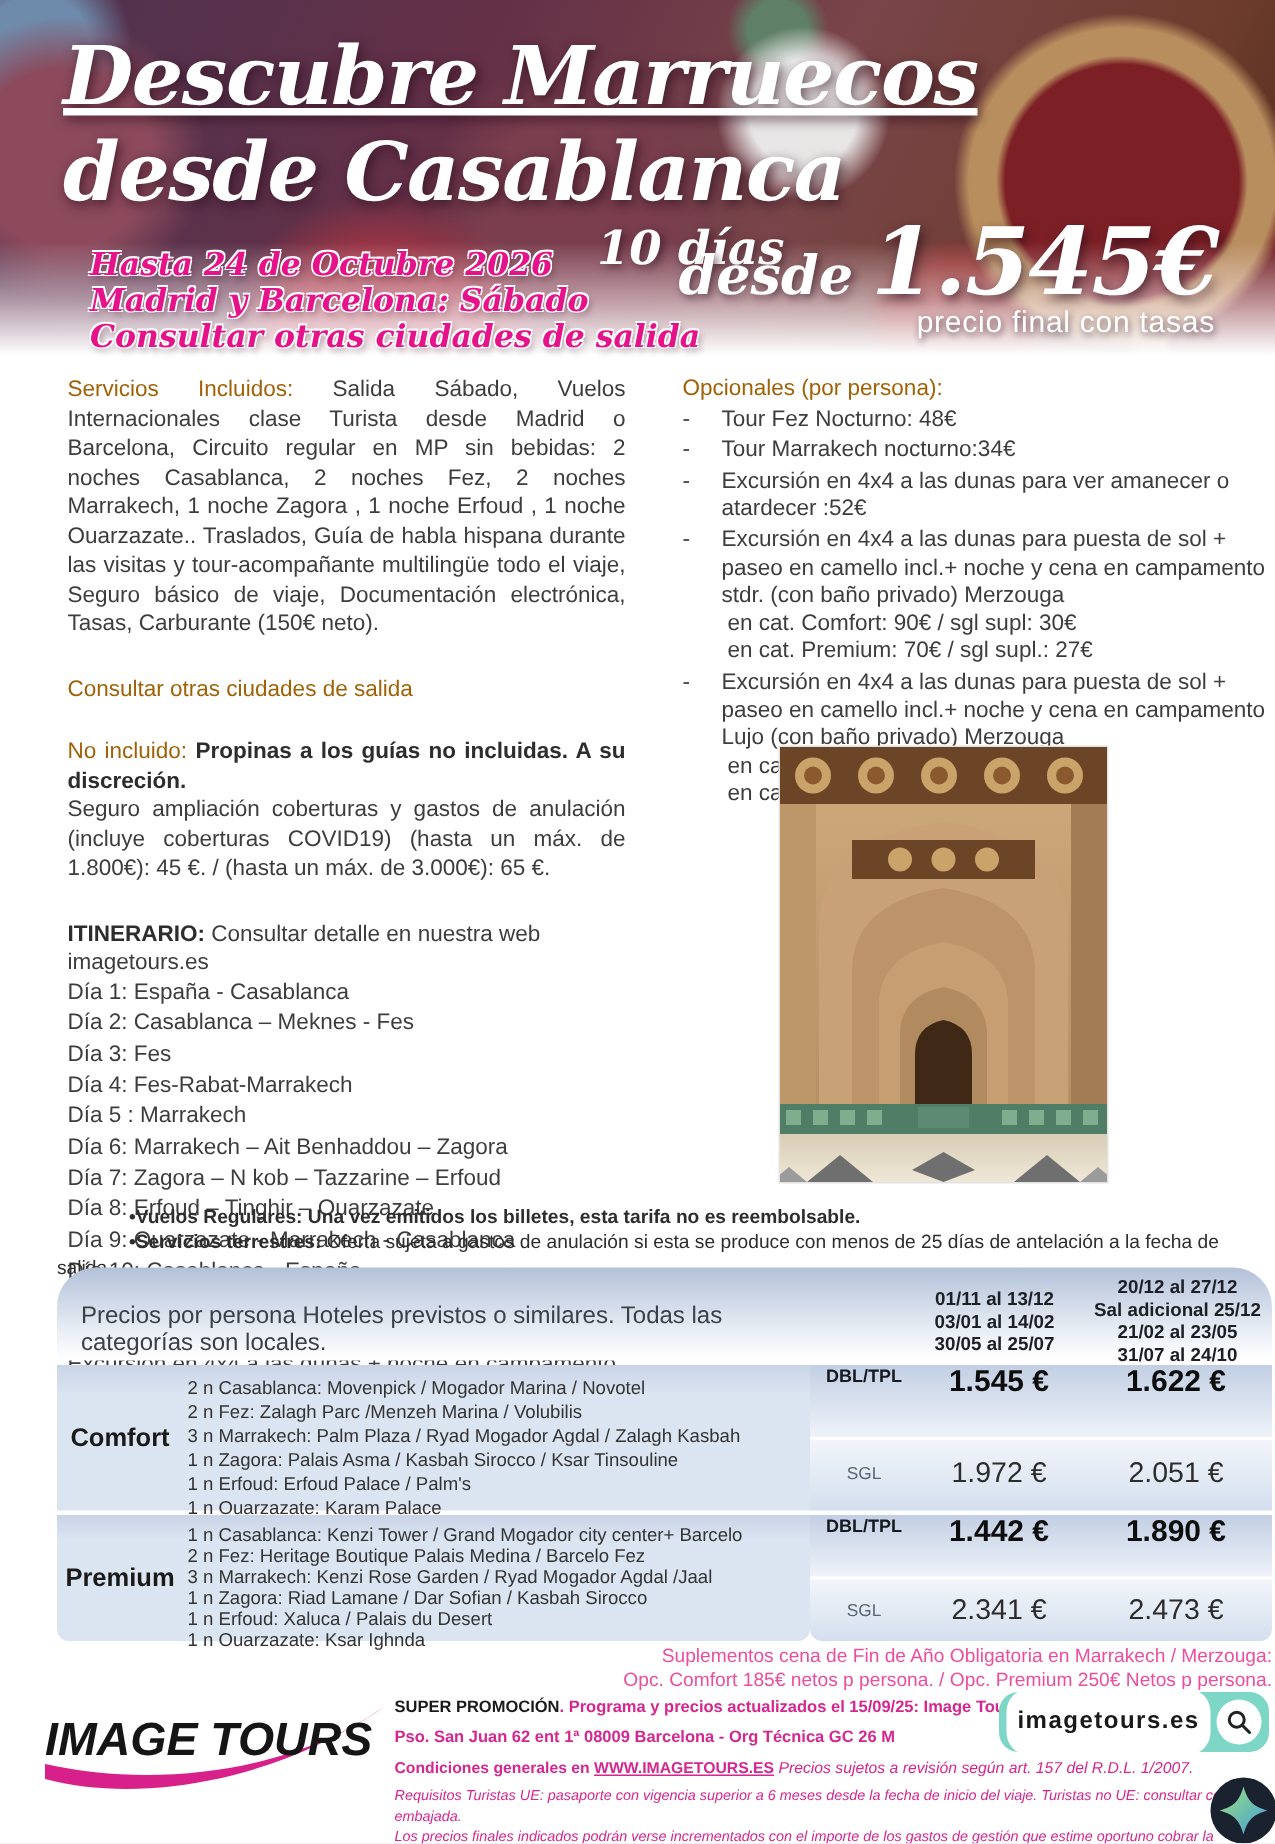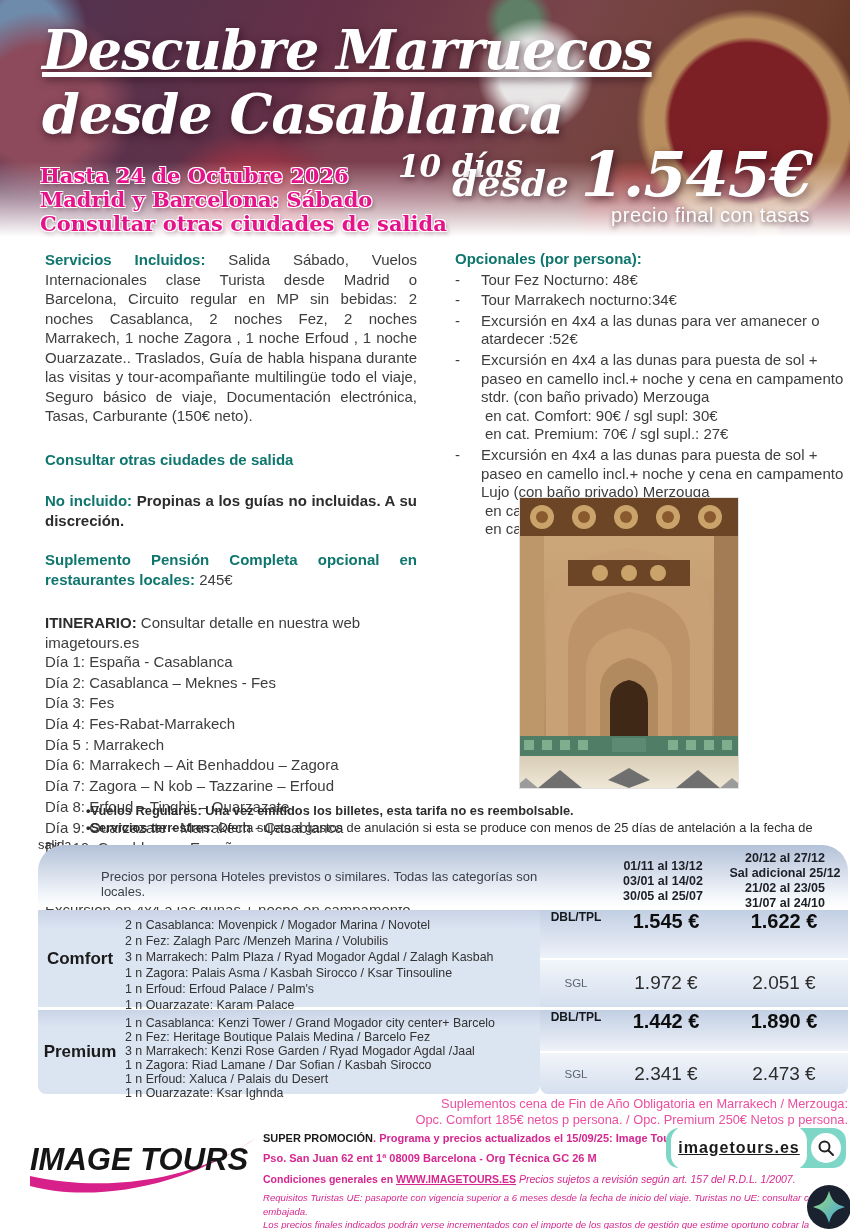--- a/index.html
+++ b/index.html
@@ -30,47 +30,47 @@
     text-shadow:2px 3px 8px rgba(40,10,25,.65); white-space:nowrap;text-decoration:underline; }
   .hero-title2 { position:absolute; left:42px; top:82px; font-size:54px; letter-spacing:-1px;
     text-shadow:2px 3px 8px rgba(40,10,25,.65); white-space:nowrap; }
   .hero-duration { position:absolute; left:398px; top:148px; font-size:31px;
     text-shadow:2px 2px 6px rgba(40,10,25,.6); }
   .hero-price-row { position:absolute; right:38px; top:138px; display:flex; align-items:baseline; }
   .hero-price-prefix { font-size:36px; margin-right:12px; text-shadow:2px 2px 6px rgba(40,10,25,.6); }
   .hero-price { font-size:62px; letter-spacing:-1px; text-shadow:2px 3px 8px rgba(40,10,25,.65); }
   .hero-price-note { position:absolute; right:40px; top:204px; color:#fff; font-size:20px;
     letter-spacing:.5px; text-shadow:1px 2px 5px rgba(40,10,25,.7); }
-  .hero-sub { position:absolute; left:40px; top:164px; font-size:21px; line-height:24px;
-    font-weight:bold; color:#e6128a;
+  .hero-sub { position:absolute; left:60px; top:164px; font-size:21px; line-height:24px;
+    font-weight:bold; font-style:italic; color:#e6128a;
     text-shadow:-1px -1px 0 #fff, 1px -1px 0 #fff, -1px 1px 0 #fff, 1px 1px 0 #fff, 2px 3px 4px rgba(60,20,40,.35);
     font-family:"DejaVu Serif", serif; }
   
   .col-left { position:absolute; left:45px; top:250px; width:372px; font-size:15px; line-height:1.3; }
   .col-right { position:absolute; left:455px; top:250px; width:393px; font-size:15px; line-height:1.24; }
-  .magenta { color:#0f766e; font-weight:bold; }
+  .magenta { color:#a16207; font-weight:normal; }
   .just { text-align:justify; }
   .sec { margin-bottom:18px; }
   .boldblack { font-weight:bold; color:#2d2d2d; }
   .itin-label { font-weight:bold; color:#2d2d2d; }
   .itin-day { line-height:1.38; }
   .opt-item { display:flex; margin-bottom:2px; }
   .opt-dash { width:26px; flex:none; }
   .opt-sub { padding-left:4px; }
   
   .photo { position:absolute; left:520px; top:498px; width:218px; height:290px;
     box-shadow:0 0 0 1px #e2e2e2; }
   
   .notes { position:absolute; left:38px; top:802px; width:812px; font-size:12.8px; line-height:17px; color:#2d2d2d; }
   .note-bold { font-weight:bold;margin-left:48px; }
   
   .ptable { position:absolute; left:38px; top:845px; width:810px; }
   .t-head { position:relative; height:62px; border-radius:26px 26px 0 0;
     background:linear-gradient(#b3c1d8, #eef2f8 75%, #ffffff); }
-  .t-intro { position:absolute; left:16px; top:24px; width:470px; font-size:13px; color:#3a3f48;margin-left:47px; }
+  .t-intro { position:absolute; left:16px; top:24px; width:470px; font-size:16px; color:#3a3f48; }
   .t-season { position:absolute; top:6px; font-size:12.5px; font-weight:bold; color:#1c1f26;
     text-align:center; line-height:15px; }
   .t-season1 { left:560px; width:130px; padding-top:8px; }
   .t-season2 { left:684px; width:126px; }
   .t-row { display:flex; margin-top:3px; }
   .t-left { width:502px; display:flex; background:linear-gradient(#c9d4e7, #dbe4f1 20%); }
   .t-cat { width:84px; display:flex; align-items:center; justify-content:center;
     font-weight:bold; font-size:17px; color:#1a1a1a;text-align:right; }
   .t-hotels { flex:1; padding:7px 2px 6px 3px; font-size:12.4px; color:#333; }
   .row-comfort .t-hotels { line-height:16.1px; }
@@ -101,21 +101,21 @@
   .f-line3 { font-size:10.5px; margin-top:9px; }
   .f-line3 .f-bold { font-weight:bold; }
   .f-line3 .f-link { font-weight:bold; text-decoration:underline; cursor:pointer; }
   .f-line3 .f-ital { font-style:italic; }
   .f-legal { font-size:9.6px; font-style:italic; line-height:13.5px; margin-top:6px; }
   .search-btn { position:absolute; left:666px; top:1128px; width:180px; height:40px;
     background:#7ed7c6; border-radius:13px; display:flex; align-items:center;
     padding:5px; cursor:pointer; }
   .search-pill { flex:1; height:44px; background:#fff; border-radius:15px;
     display:flex; align-items:center; justify-content:center;
-    font-weight:bold; font-size:16px; letter-spacing:1px; color:#1a1a1a;text-decoration:underline; }
+    font-weight:bold; font-size:16px; letter-spacing:1px; color:#1a1a1a; }
   .search-circle { width:30px; height:30px; background:#fff; border-radius:50%;
     margin-left:4px; display:flex; align-items:center; justify-content:center; flex:none; }
   .corner-icon { position:absolute; left:806px; top:1184px; cursor:pointer; }
 </style>
 </head>
 <body>
 
 <div class="page">
 
   <div class="hero">
@@ -135,23 +135,21 @@
     </div>
   </div>
 
   <div class="col-left">
     <div class="sec just">
       <span class="magenta">Servicios Incluidos:</span><span> Salida Sábado, Vuelos Internacionales clase Turista desde Madrid o Barcelona, Circuito regular en MP sin bebidas: 2 noches Casablanca, 2 noches Fez, 2 noches Marrakech, 1 noche Zagora , 1 noche Erfoud , 1 noche Ouarzazate.. Traslados, Guía de habla hispana durante las visitas y tour-acompañante multilingüe todo el viaje, Seguro básico de viaje, Documentación electrónica, Tasas, Carburante (150€ neto).</span>
     </div>
     <div class="sec magenta" style="margin-top:24px;">Consultar otras ciudades de salida</div>
     <div class="sec just" style="margin-top:22px;">
       <span class="magenta">No incluido:</span><span class="boldblack"> Propinas a los guías no incluidas. A su discreción.</span>
-    </div>
-    <div class="sec just" style="margin-top:20px;">
-      <span class="magenta">Suplemento Pensión Completa opcional en restaurantes locales:</span><span> 245€</span>
+      <div>Seguro ampliación coberturas y gastos de anulación (incluye coberturas COVID19)  (hasta un máx. de 1.800€): 45 €. / (hasta un máx. de 3.000€): 65 €.</div>
     </div>
     <div style="margin-top:24px;">
       <div>
         <span class="itin-label">ITINERARIO:</span><span> Consultar detalle en nuestra web imagetours.es</span>
       </div>
       <div class="itin-day">Día 1: España - Casablanca</div>
       <div class="itin-day">Día 2: Casablanca – Meknes - Fes</div>
       <div class="itin-day">Día 3: Fes</div>
       <div class="itin-day">Día 4: Fes-Rabat-Marrakech</div>
       <div class="itin-day">Día 5 : Marrakech</div>

